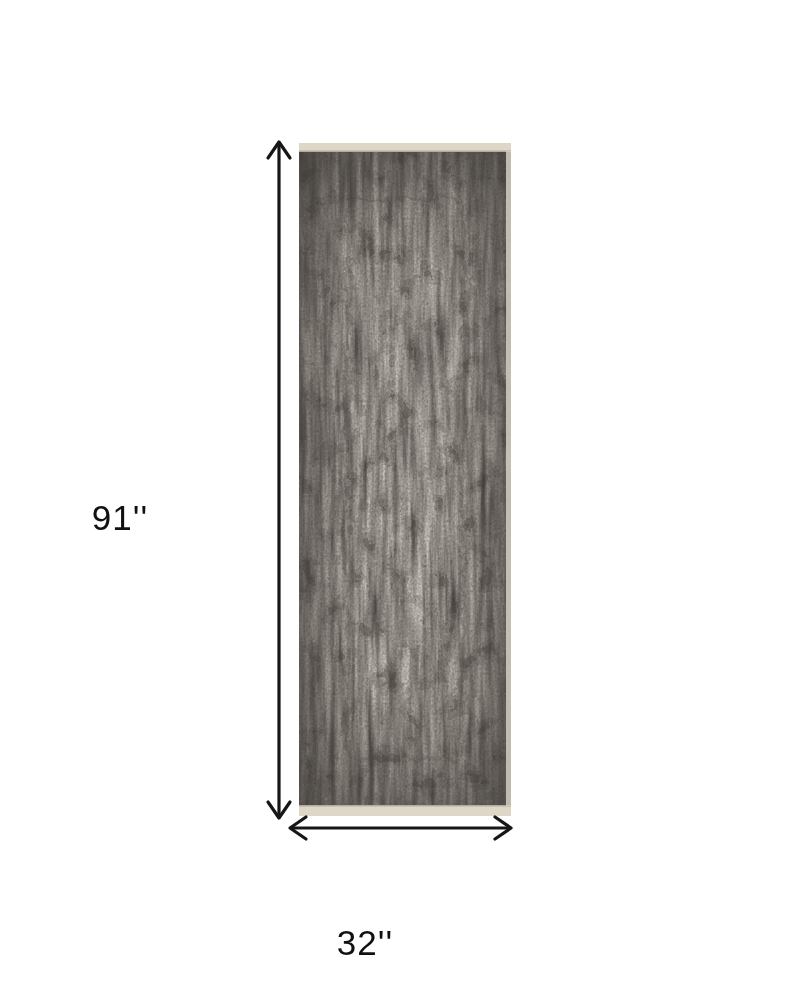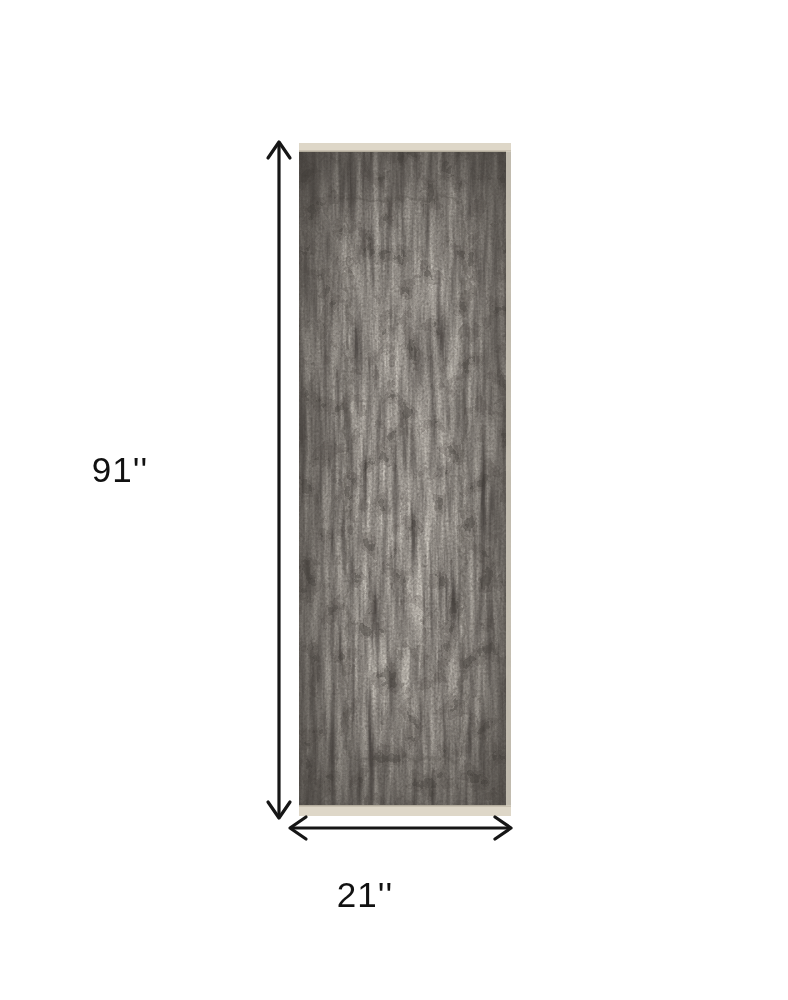--- a/index.html
+++ b/index.html
@@ -31,20 +31,21 @@
     height: 1000px;
   }
   .dim-label {
     position: absolute;
     transform: translate(-50%, -50%);
     font-size: 35px;
     font-weight: 400;
     color: #111111;
     letter-spacing: 1px;
     white-space: nowrap;
+    margin-top: 48px;
   }
   .dim-label.height { left: 120px; top: 470px; }
   .dim-label.width  { left: 365px; top: 895px; }
 </style>
 </head>
 <body>
 
 <div class="canvas">
 
   <div class="rug">
@@ -137,15 +138,15 @@
       <polyline points="268,802 279,818 290,802"></polyline>
     </g>
     <g stroke="#161616" stroke-width="3.2" fill="none" stroke-linecap="round" stroke-linejoin="round">
       <line x1="293" y1="828" x2="508" y2="828"></line>
       <polyline points="306,817 290,828 306,839"></polyline>
       <polyline points="495,817 511,828 495,839"></polyline>
     </g>
   </svg>
 
   <div class="dim-label height">91''</div>
-  <div class="dim-label width">21''</div>
+  <div class="dim-label width">32''</div>
 
 </div>
 
 </body></html>

